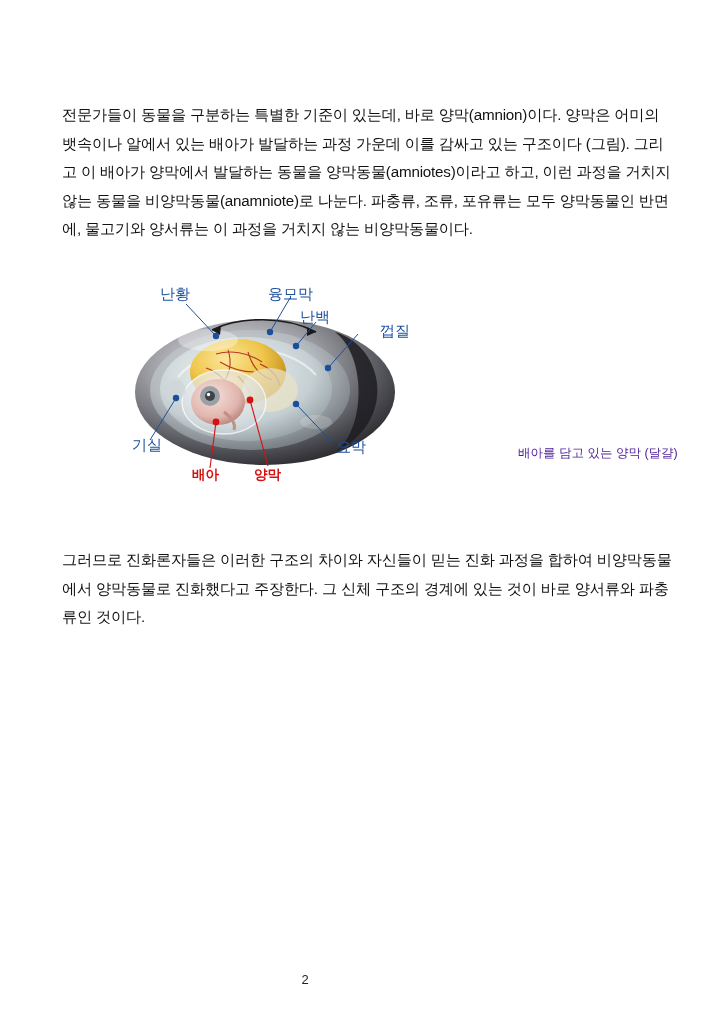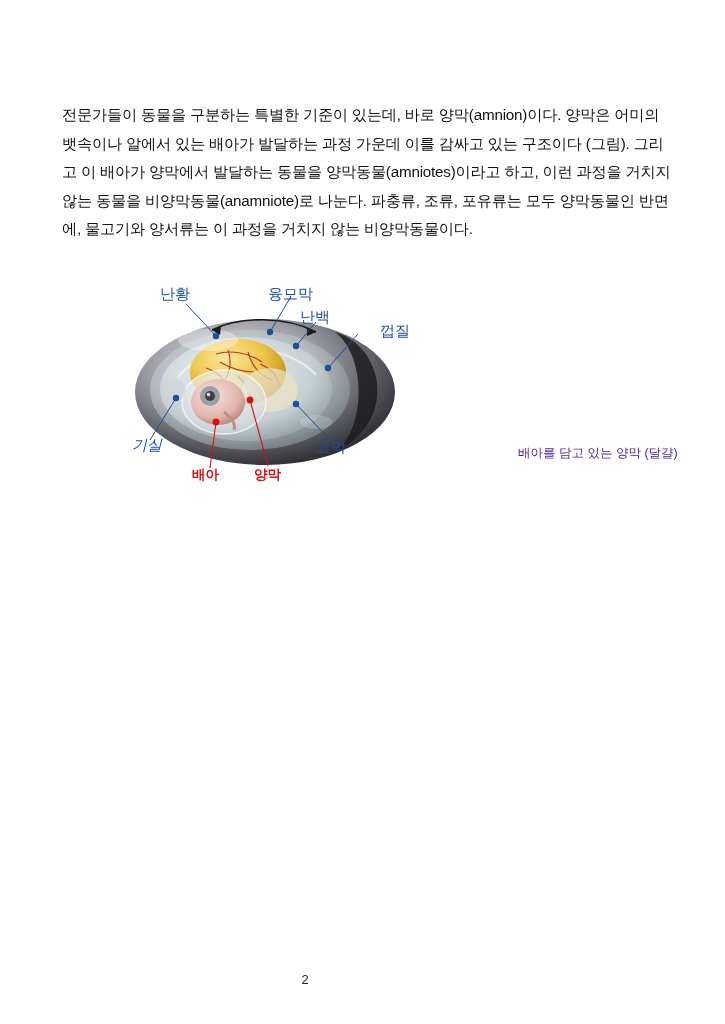--- a/index.html
+++ b/index.html
@@ -179,23 +179,24 @@
           <circle cx="96" cy="150" r="3.4" fill="#d51111" stroke="none"></circle>
         <path d="M148 194 L 130 128"></path>
           <circle cx="130" cy="128" r="3.4" fill="#d51111" stroke="none"></circle>
       </g>
     </svg>
 
     <span class="lbl" style="left:40px;  top:13px;">난황</span>
     <span class="lbl" style="left:148px; top:13px;">융모막</span>
     <span class="lbl" style="left:180px; top:36px;">난백</span>
     <span class="lbl" style="left:240px; top:50px;margin-left:20px;">껍질</span>
-    <span class="lbl" style="left:12px;  top:164px;font-style:italic;">기실</span>
-    <span class="lbl" style="left:196px; top:166px;">요막</span>
+    <span class="lbl" style="left:12px;  top:164px;">기실</span>
+    <span class="lbl" style="left:216px; top:166px;">요막</span>
     <span class="lbl red" style="left:72px;  top:194px;">배아</span>
     <span class="lbl red" style="left:134px; top:194px;">양막</span>
 
     <span class="fig-caption">배아를 담고 있는 양막 (달걀)</span>
   </div>
 
+  <p class="para" id="para2">그러므로 진화론자들은 이러한 구조의 차이와 자신들이 믿는 진화 과정을 합하여 비양막동물에서 양막동물로 진화했다고 주장한다. 그 신체 구조의 경계에 있는 것이 바로 양서류와 파충류인 것이다.</p>
 
   <div class="page-number">2</div>
 </div>
 
 </body></html>

